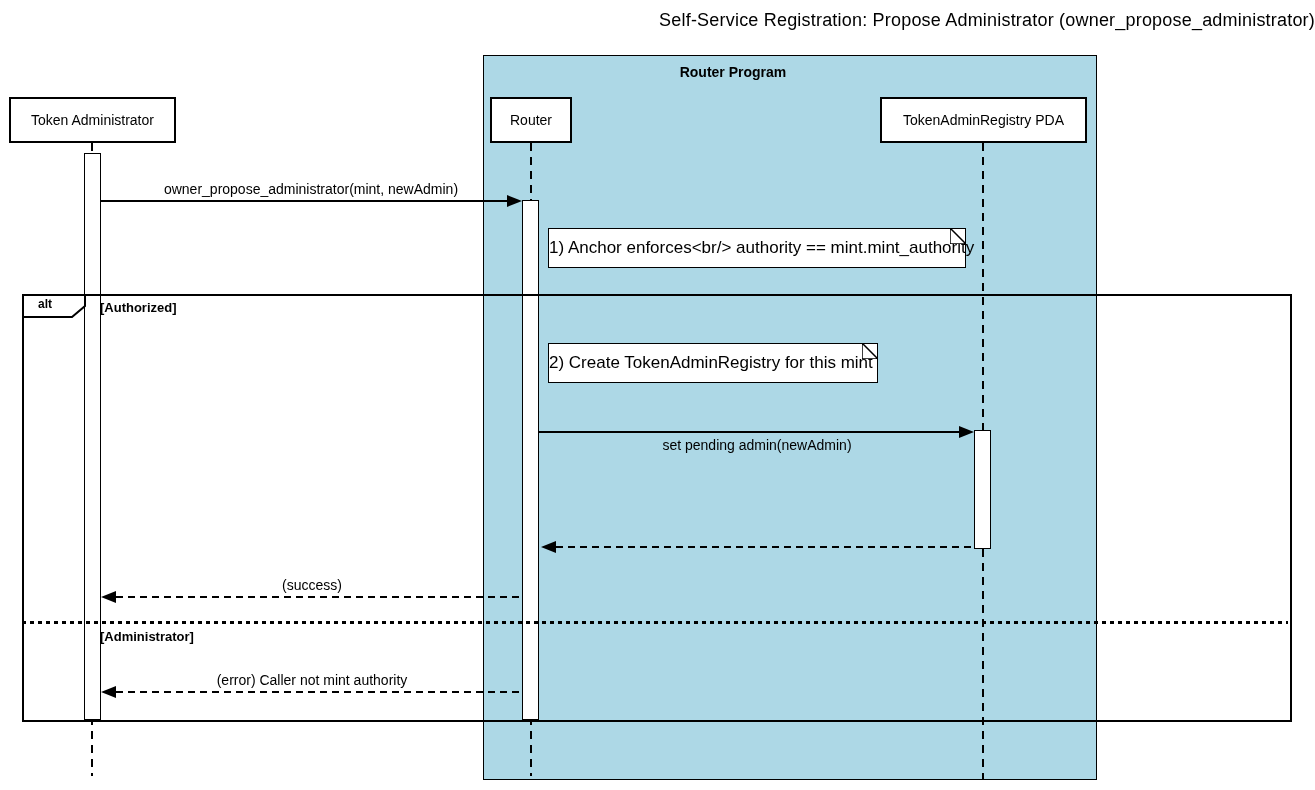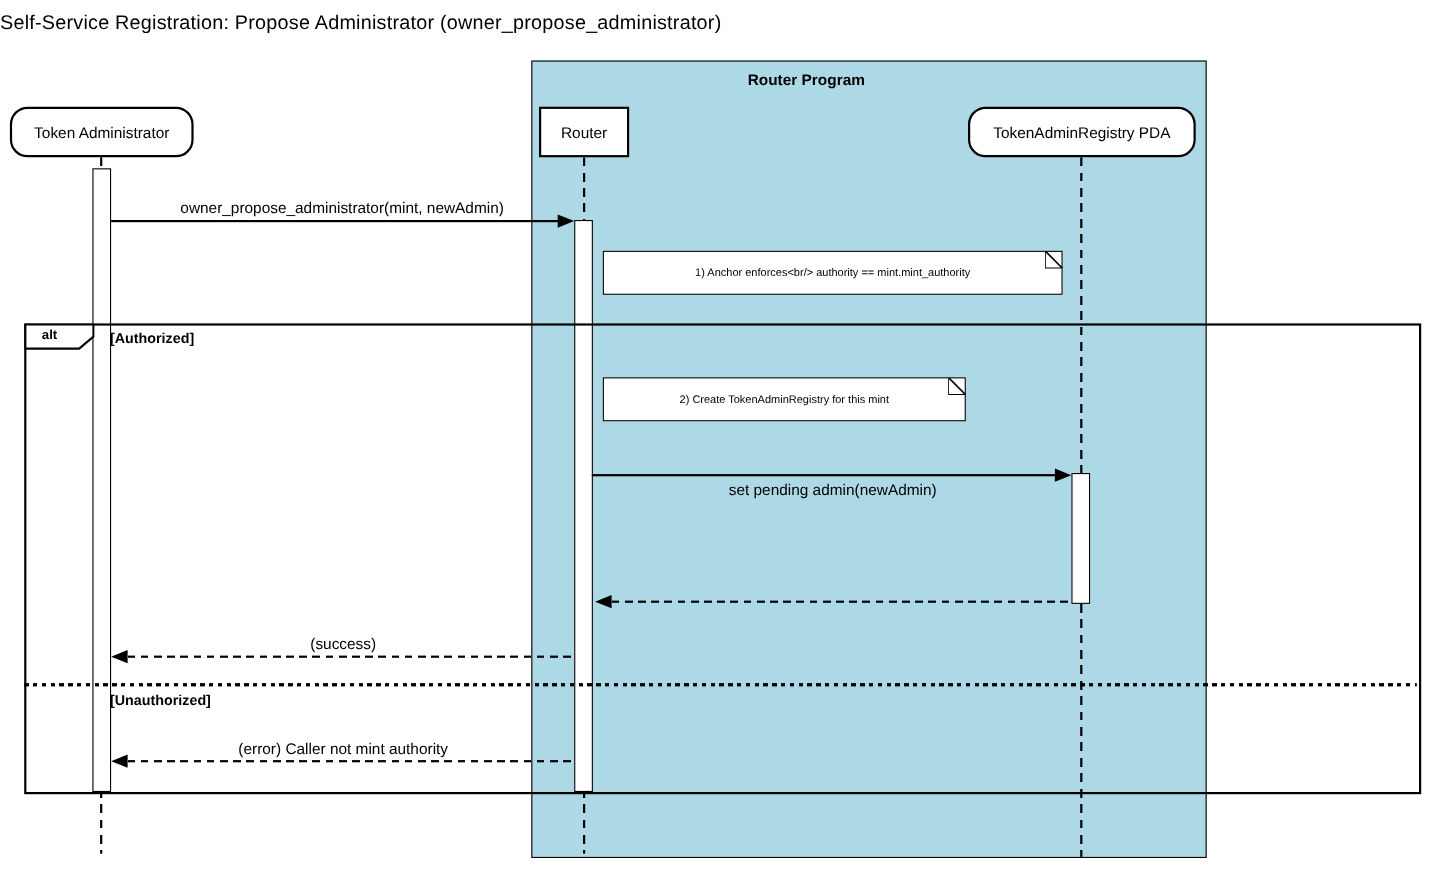--- a/index.html
+++ b/index.html
@@ -6,38 +6,38 @@
   .canvas{
     position:relative;
     width:1315px;height:790px;
     background:#ffffff;
     font-family:"Liberation Sans", sans-serif;
     color:#000;
     overflow:hidden;
   }
   .title{
     position:absolute; top:10px; left:0; width:100%;
-    text-align:left; font-size:18px; font-weight:400; letter-spacing:0.2px;
+    text-align:right; font-size:18px; font-weight:400; letter-spacing:0.2px;
   }
   .program-box{
     position:absolute; left:483px; top:55px; width:612px; height:723px;
     background:#ADD8E6; border:1px solid #000;
   }
   .program-label{
     position:absolute; left:483px; top:64px; width:500px;
     text-align:center; font-weight:700; font-size:14px;
   }
   .actor{
     position:absolute; height:42px; background:#fff; border:2px solid #000;
     display:flex; align-items:center; justify-content:center;
     font-size:14px; white-space:nowrap;
   }
-  .actor-ta{ left:9px;  top:97px; width:163px;border-radius:16px; }
+  .actor-ta{ left:9px;  top:97px; width:163px; }
   .actor-router{ left:490px; top:97px; width:78px;align-items:center; }
-  .actor-pda{ left:880px; top:97px; width:203px;border-radius:16px; }
+  .actor-pda{ left:880px; top:97px; width:203px; }
   .lifeline{
     position:absolute; width:2px;
     background:repeating-linear-gradient(to bottom,#000 0 8px,transparent 8px 14px);
   }
   .ll-ta{ left:91px;  top:143px; height:633px; }
   .ll-router{ left:530px; top:143px; height:633px; }
   .ll-pda{ left:982px; top:143px; height:636px; }
   .activation{
     position:absolute; width:15px; background:#fff; border:1px solid #000;
   }
@@ -58,22 +58,22 @@
     position:absolute; width:0; height:0;
     border-top:6px solid transparent; border-bottom:6px solid transparent;
     border-right:15px solid #000;
   }
   .msg-label{
     position:absolute; transform:translateX(-50%);
     font-size:14px; white-space:nowrap; text-align:center;
   }
   .note{
     position:absolute; height:40px; background:#fff; border:1.5px solid #000;
-    display:flex; align-items:center; justify-content:center;
-    font-size:10px; white-space:nowrap;
+    display:flex; align-items:center; justify-content:flex-start;
+    font-size:17px; white-space:nowrap;
     box-sizing:border-box;
   }
   .note .fold{ position:absolute; top:-1px; right:-1px; }
   .alt-frame{
     position:absolute; left:22px; top:294px; width:1266px; height:424px;
     border:2px solid #000; background:transparent;
   }
   .alt-operator{ position:absolute; left:22px; top:294px; }
   .alt-operator-text{
     position:absolute; left:38px; top:297px; font-size:12px; font-weight:700;text-align:right;
@@ -148,15 +148,15 @@
   <div class="msg-dashed" style="left:116px; top:691px; width:406px;"></div>
   <div class="arrow-left" style="left:101px; top:686px;"></div>
 
   <div class="alt-frame"></div>
   <svg class="alt-operator" width="64" height="25">
     <polygon points="1,1 63,1 63,12 50,23 1,23" fill="#ffffff" stroke="#000000" stroke-width="2"></polygon>
   </svg>
   <div class="alt-operator-text">alt</div>
   <div class="branch-label" style="left:100px; top:300px;">[Authorized]</div>
   <div class="alt-divider"></div>
-  <div class="branch-label" style="left:100px; top:629px;">[Unauthorized]</div>
+  <div class="branch-label" style="left:100px; top:629px;">[Administrator]</div>
 
 </div>
 
 </body></html>

